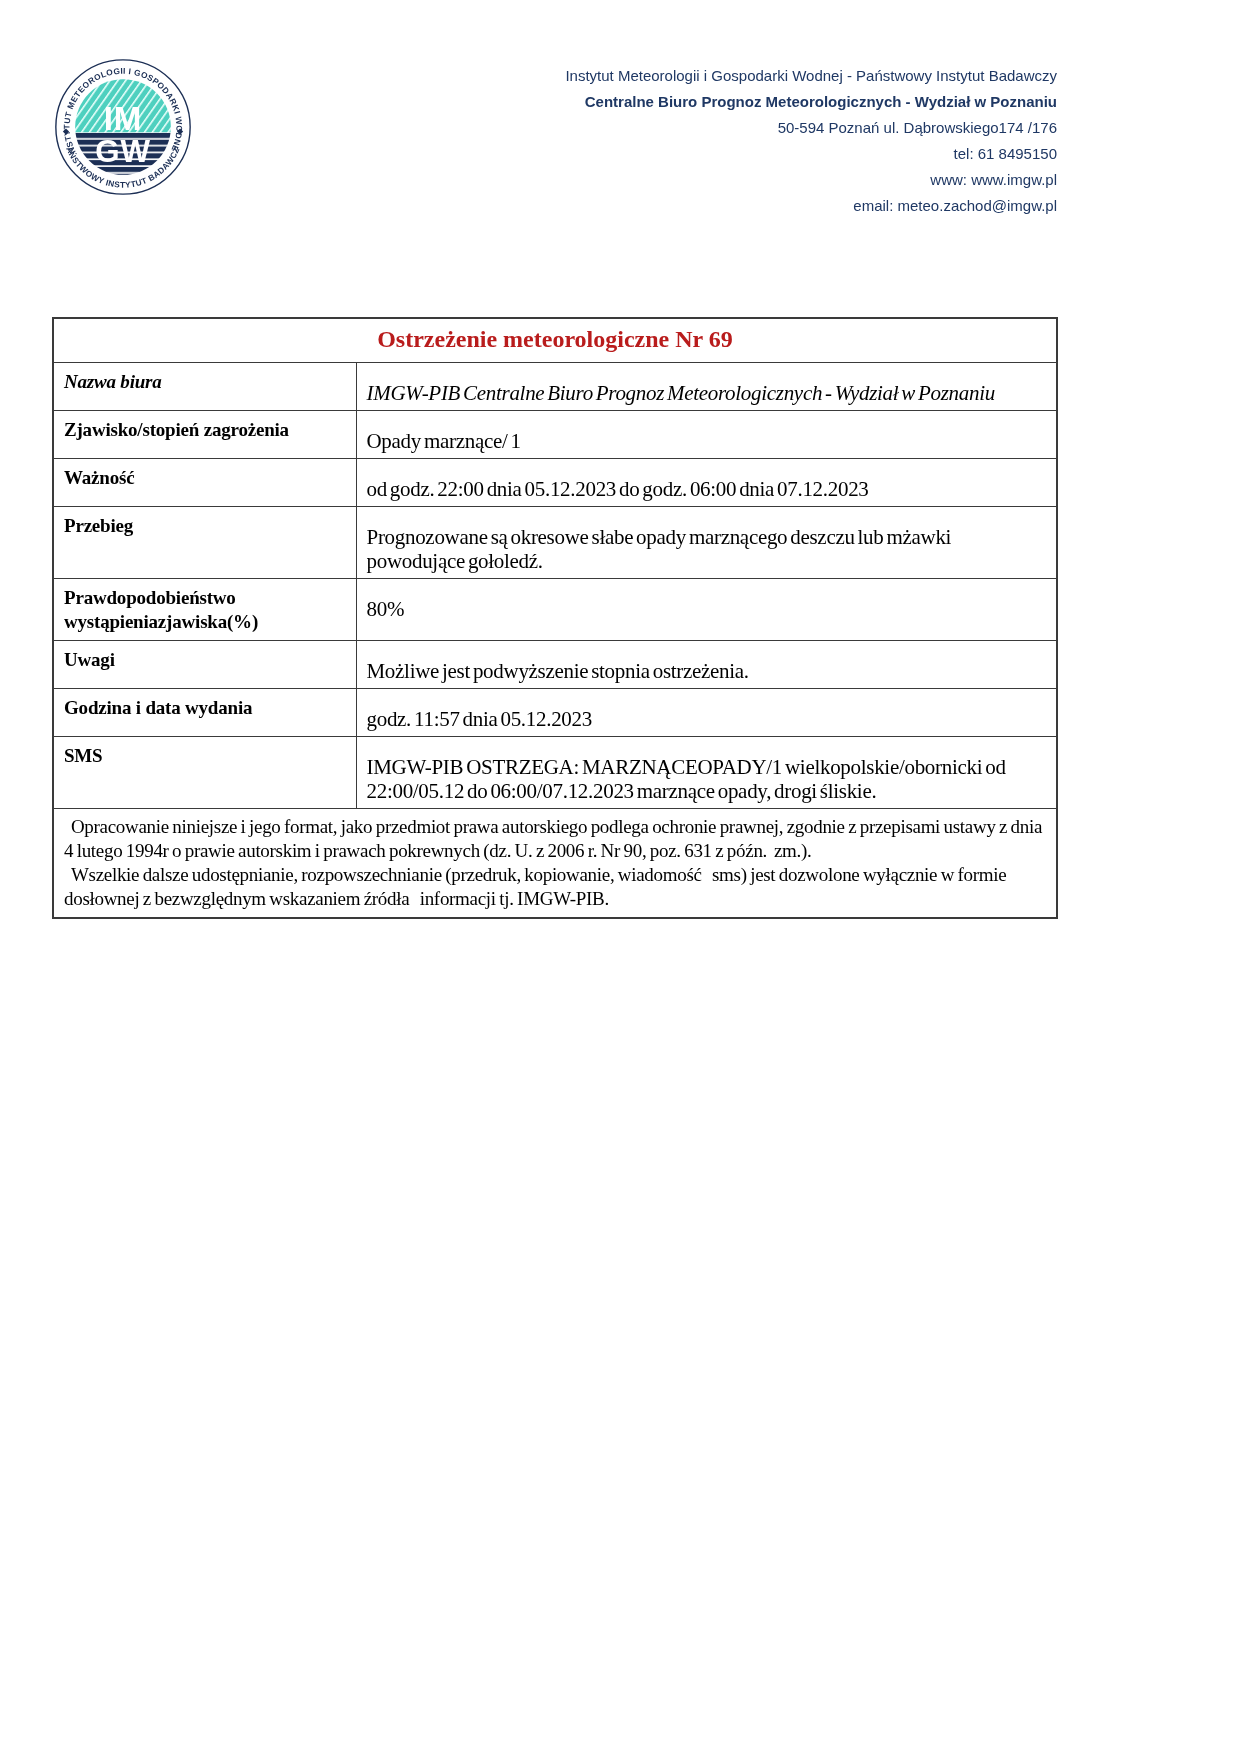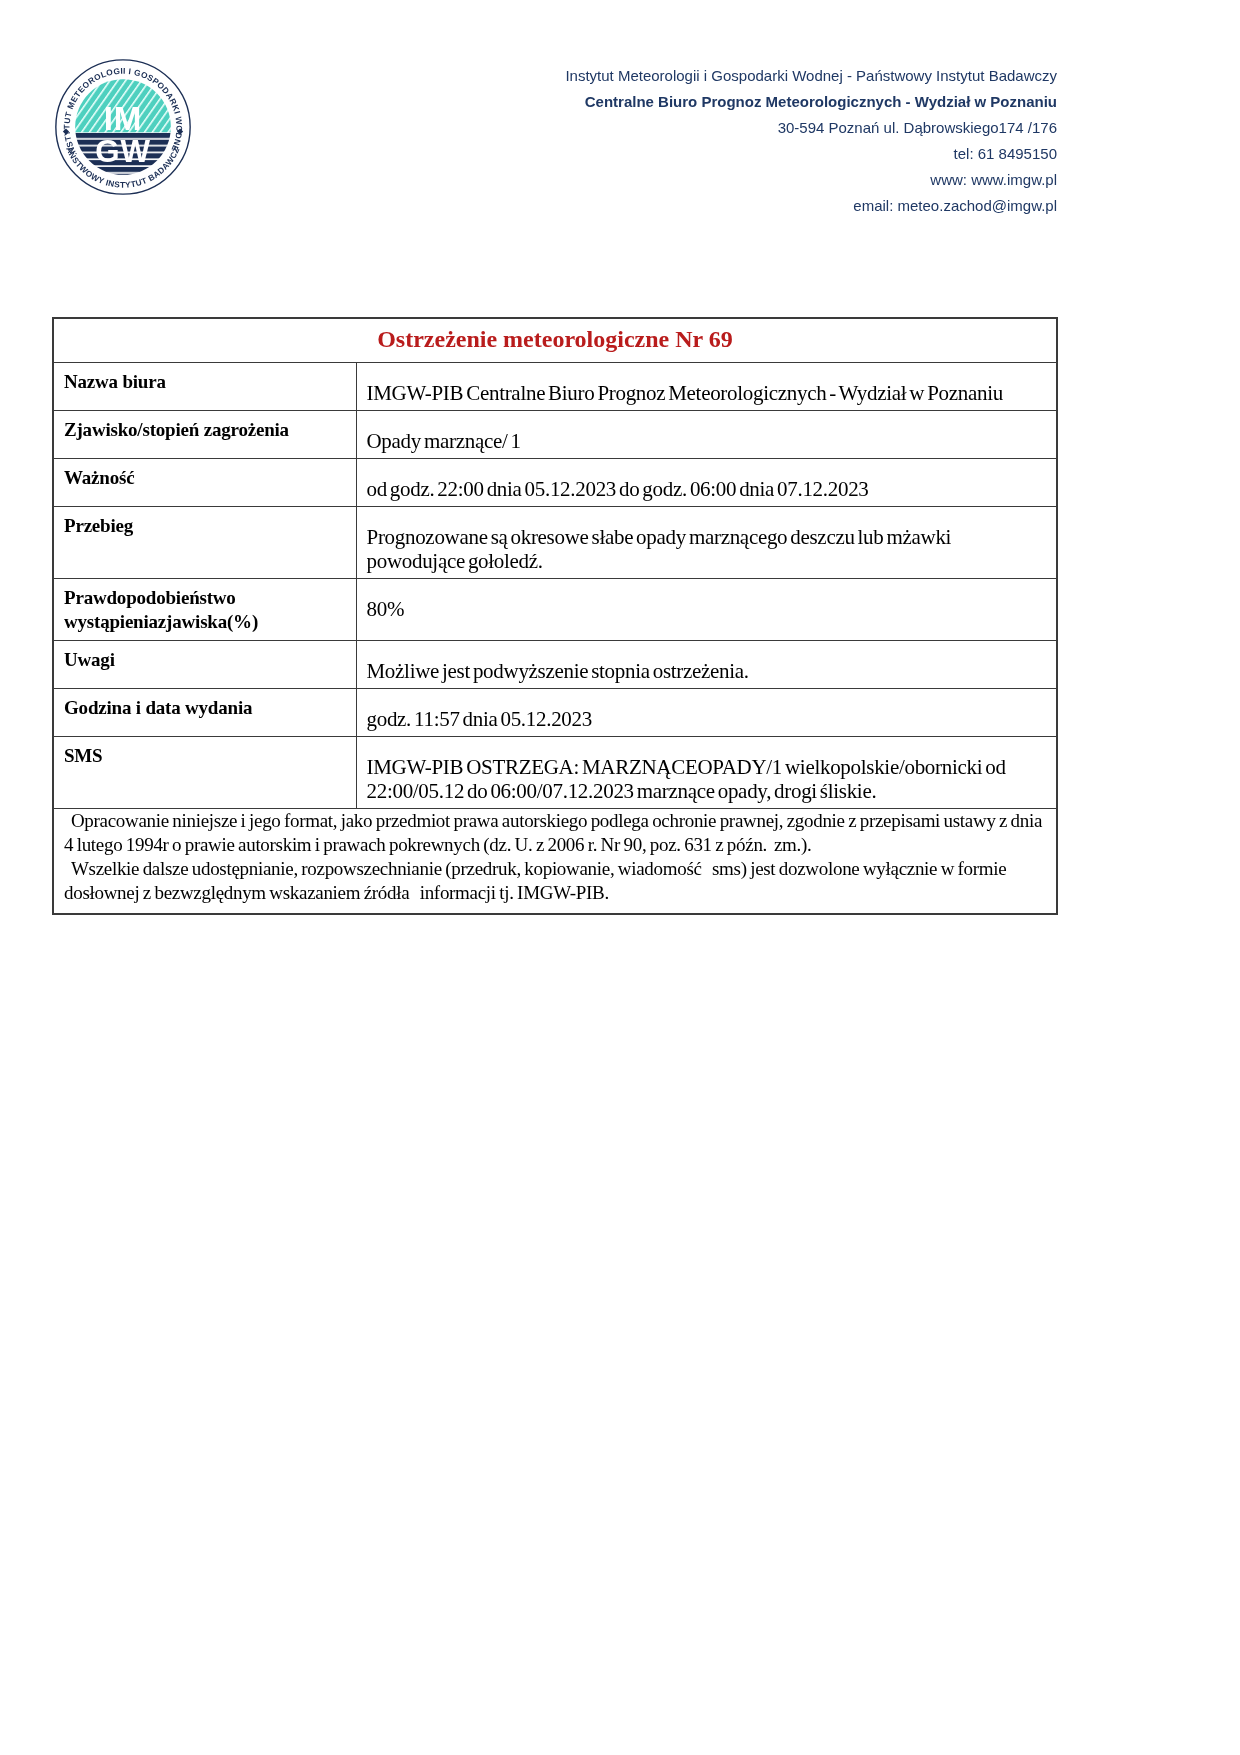--- a/index.html
+++ b/index.html
@@ -39,24 +39,24 @@
   }
   td.lbl {
     font-weight:700; font-size:19px; line-height:24px;
     padding:7px 8px 5px 10px; letter-spacing:-0.2px;
   }
   td.val {
     font-size:21px; line-height:24px;
     padding:18px 10px 5px 10px; letter-spacing:-0.3px; word-spacing:-2px;
   }
   td.val b { font-weight:700; }
-  tr.h40 { height:40px; } tr.h38 { height:38px; }
+  tr.h40 { height:40px;font-style:italic; } tr.h38 { height:38px; }
   tr.h62 { height:62px; } tr.h56 { height:56px; }
   td.footer-cell {
-    height:106px; padding:0 10px 6px 10px;
+    height:106px; padding:6px 10px 6px 10px;
     font-size:19px; line-height:24px;margin-left:10px;
   }
   td.footer-cell p { white-space:pre-wrap; letter-spacing:-0.3px; word-spacing:-1px; }
 </style>
 </head>
 <body>
 
 <div class="page">
 
   <div class="logo-wrap">
@@ -86,21 +86,21 @@
       <rect x="-2.4" y="-2.4" width="4.8" height="4.8" transform="translate(13,80) rotate(45)" fill="#1c2f55"></rect>
       <rect x="-2.4" y="-2.4" width="4.8" height="4.8" transform="translate(137,80) rotate(45)" fill="#1c2f55"></rect>
       <text x="75" y="78" font-size="36" class="logo-mono">IM</text>
       <text x="75" y="113" font-size="34" class="logo-mono">GW</text>
     </svg>
   </div>
 
   <div class="header-text">
     <div>Instytut Meteorologii i Gospodarki Wodnej - Państwowy Instytut Badawczy</div>
     <div class="bold">Centralne Biuro Prognoz Meteorologicznych - Wydział w Poznaniu</div>
-    <div>30-594 Poznań ul. Dąbrowskiego174 /176</div>
+    <div>50-594 Poznań ul. Dąbrowskiego174 /176</div>
     <div>tel: 61 8495150</div>
     <div>www: www.imgw.pl</div>
     <div>email: meteo.zachod@imgw.pl</div>
   </div>
 
   <table class="warning-table">
     <colgroup>
         <col class="c-label">
         <col>
       </colgroup>

